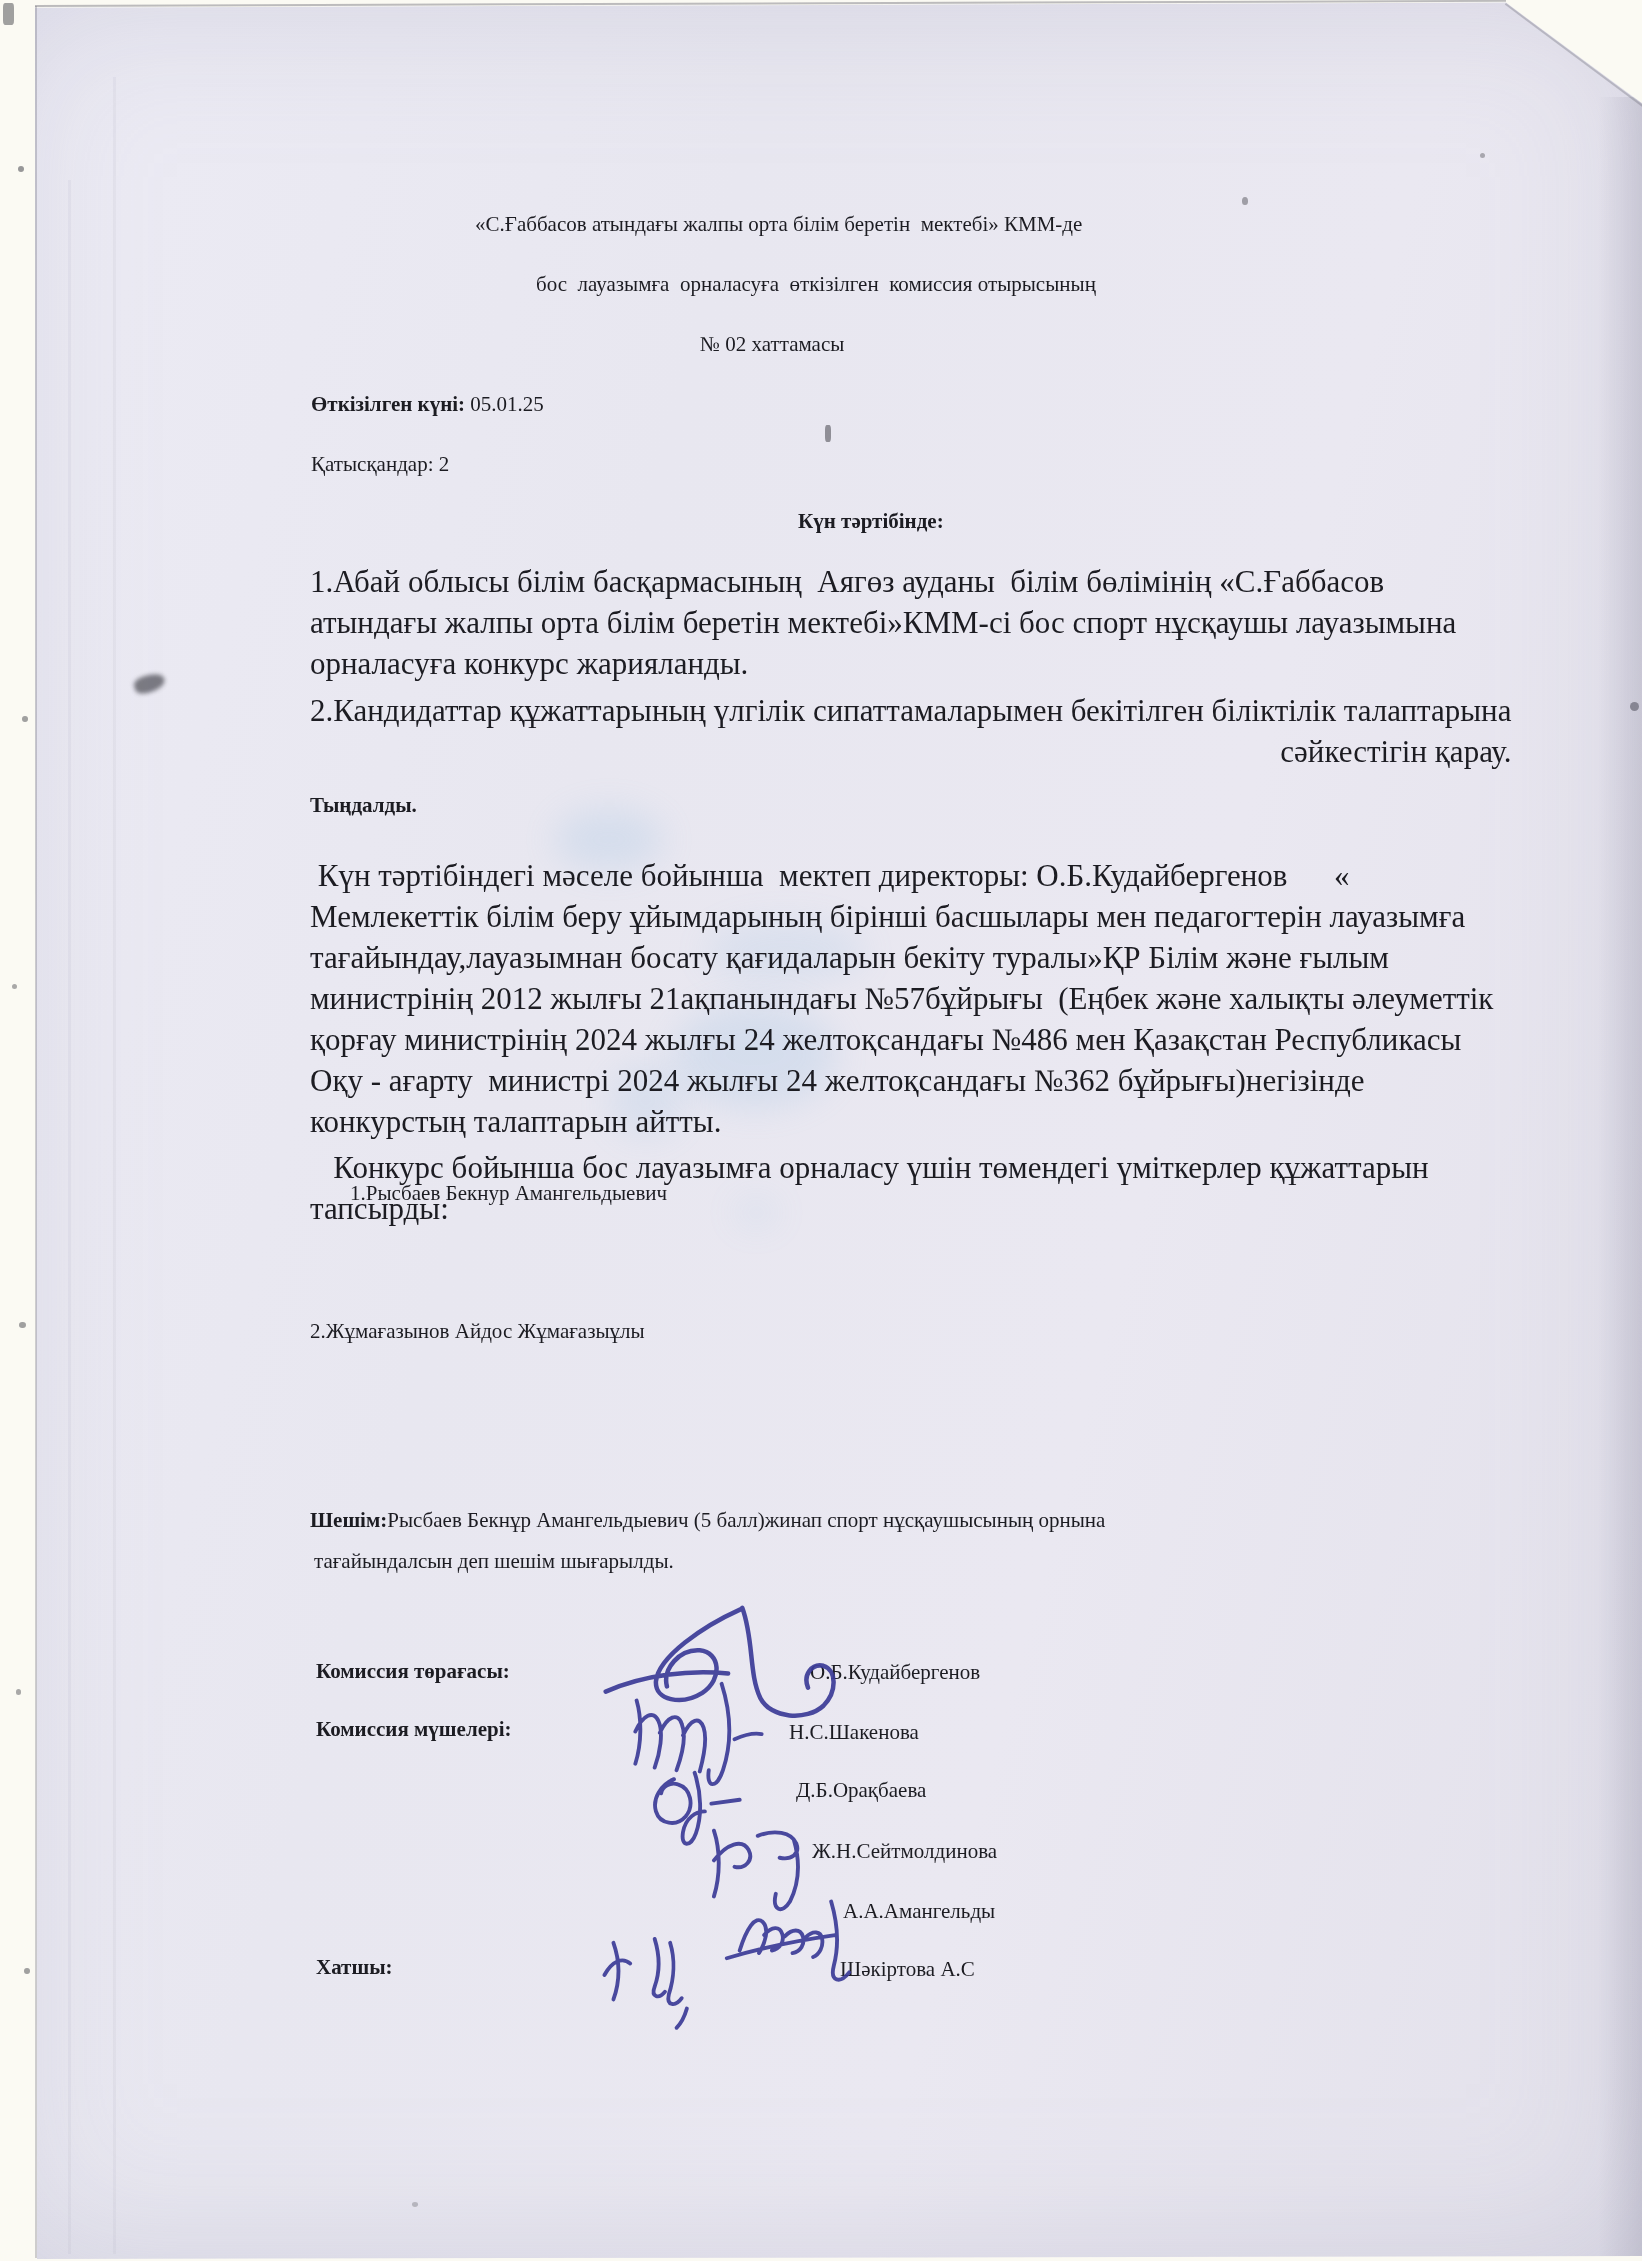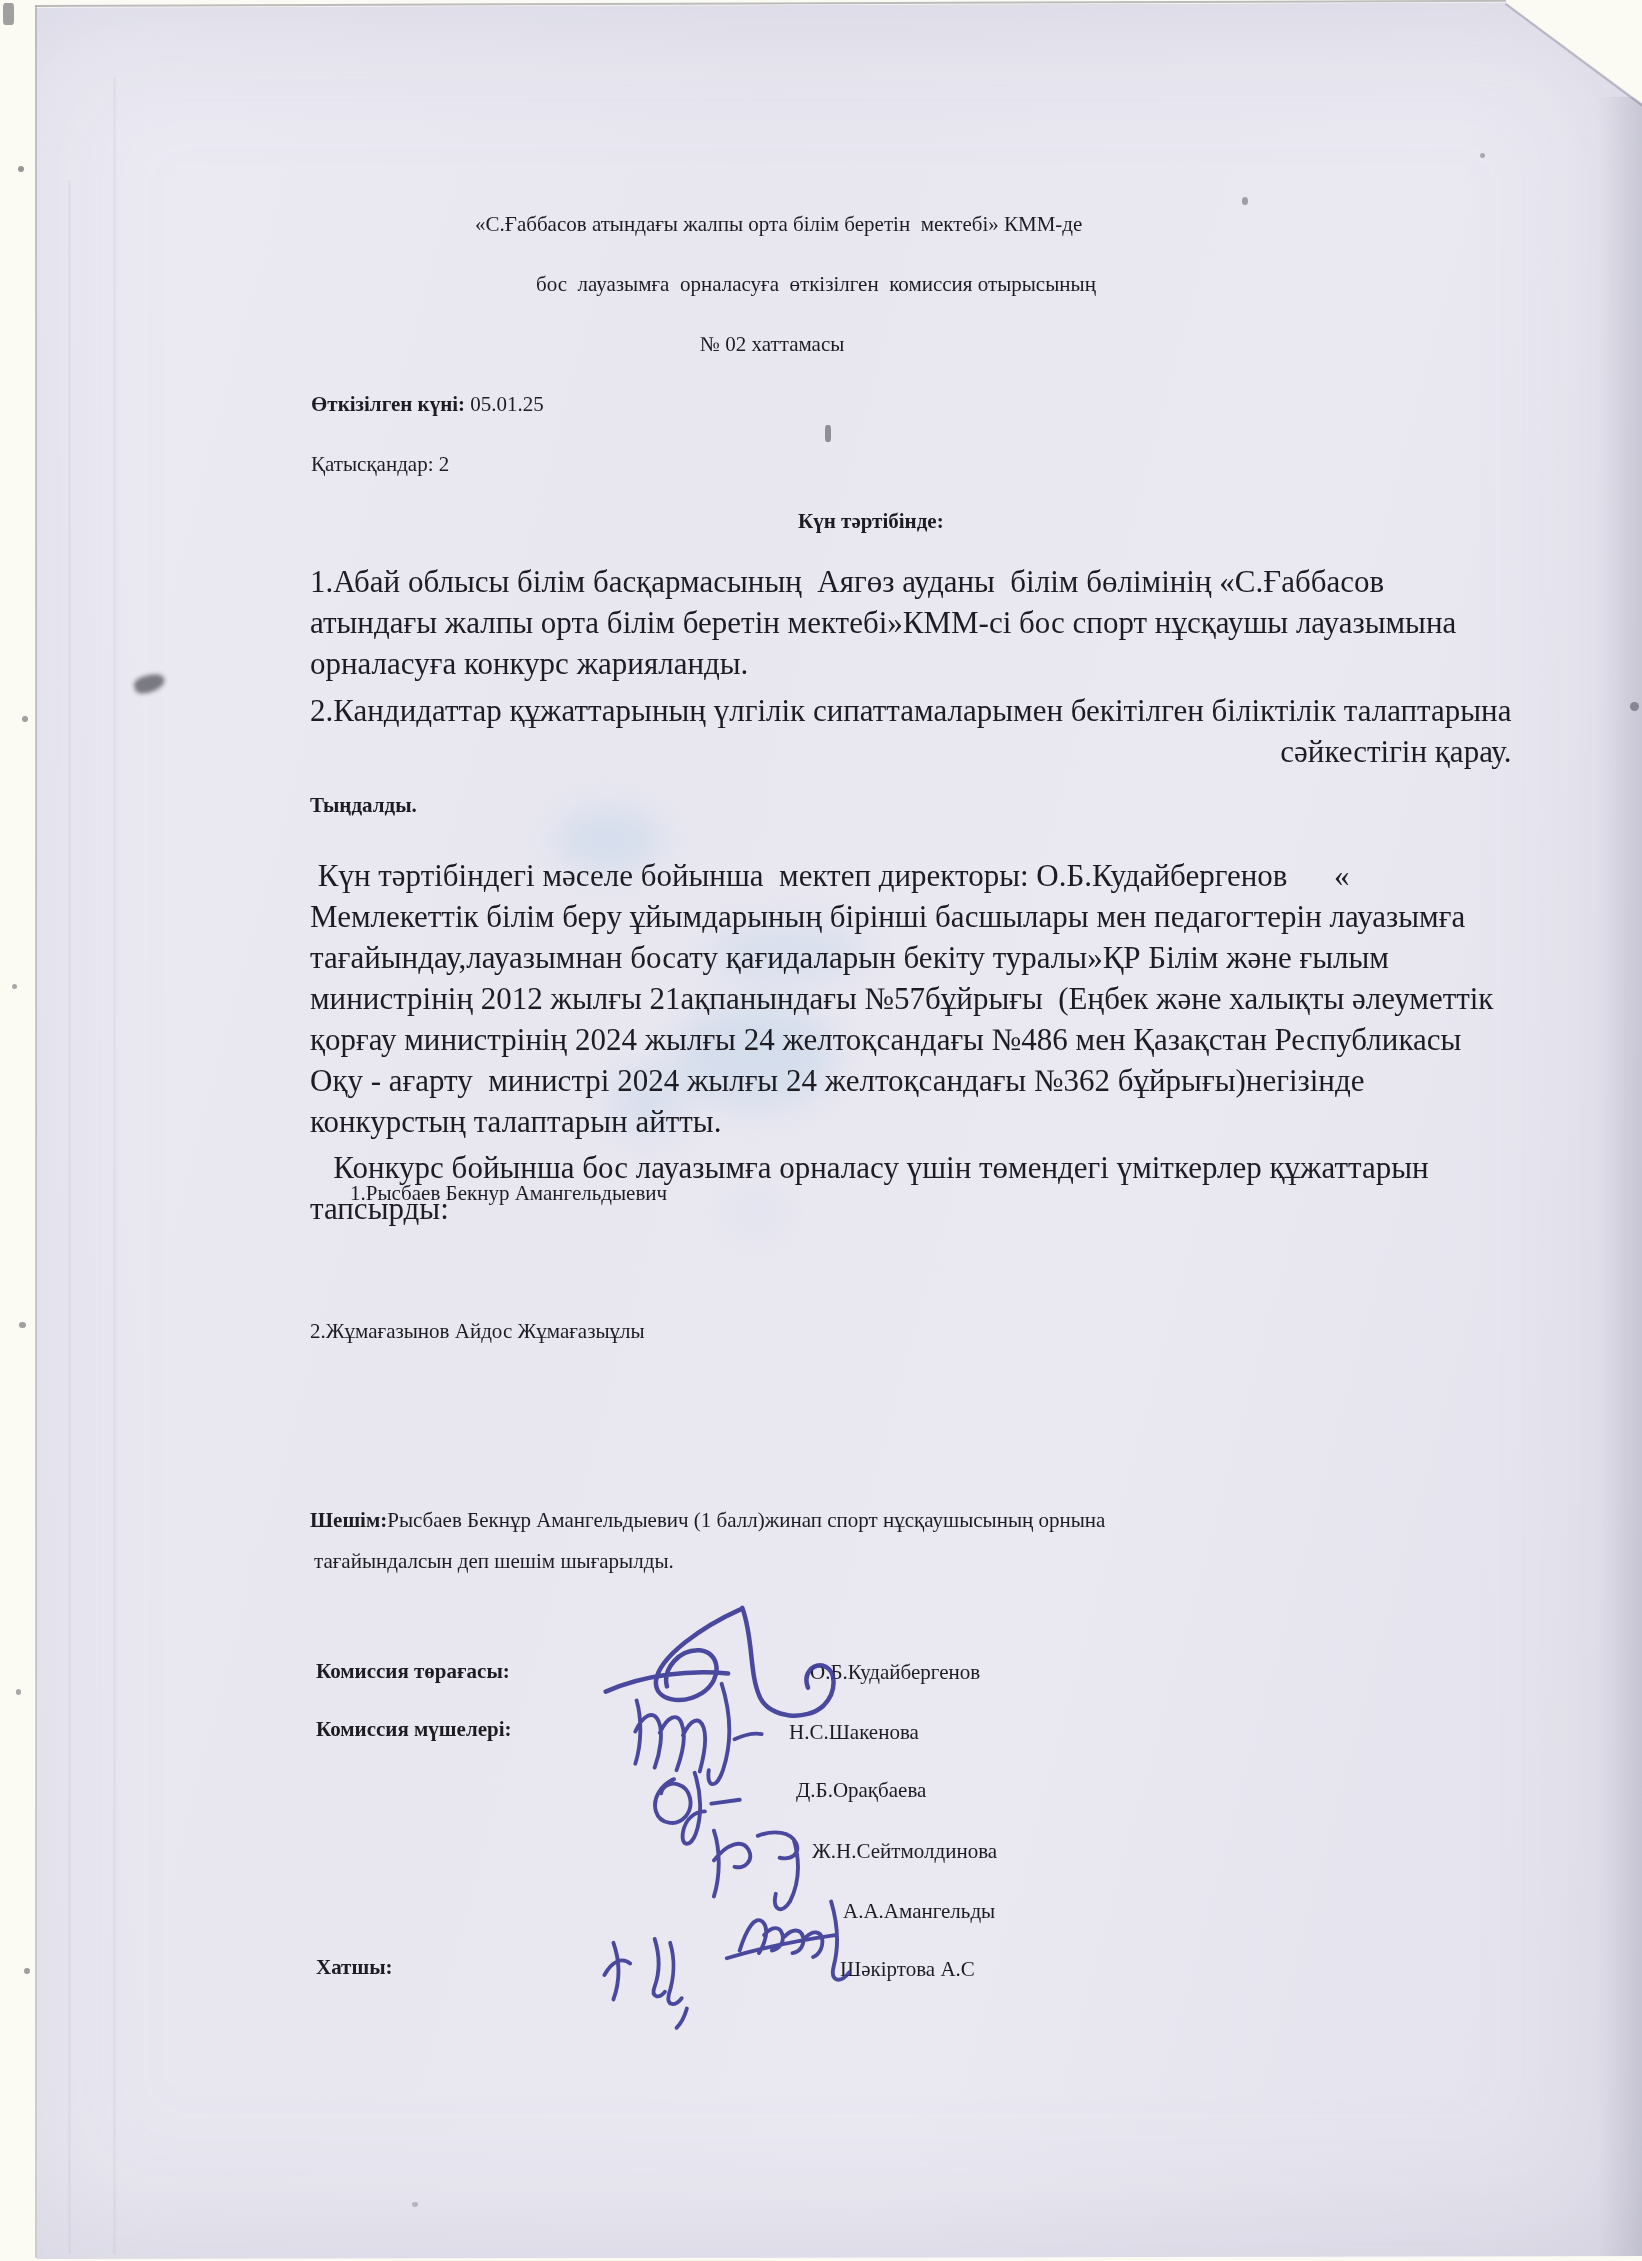--- a/index.html
+++ b/index.html
@@ -94,21 +94,21 @@
 Оқу - ағарту  министрі 2024 жылғы 24 желтоқсандағы №362 бұйрығы)негізінде
 конкурстың талаптарын айтты.</div>
 
   <div class="para" style="left:310px;top:1147px;">   Конкурс бойынша бос лауазымға орналасу үшін төмендегі үміткерлер құжаттарын
 тапсырды:</div>
 
   <div class="line" style="left:310px;top:1175px;margin-left:40px;">1.Рысбаев Бекнур Амангельдыевич</div>
   <div class="line" style="left:310px;top:1313px;">2.Жұмағазынов Айдос Жұмағазыұлы</div>
 
 
-  <div class="line" style="left:310px;top:1502px;"><span class="b">Шешім:</span><span>Рысбаев Бекнұр Амангельдыевич (1 балл)жинап спорт нұсқаушысының орнына</span></div>
+  <div class="line" style="left:310px;top:1502px;"><span class="b">Шешім:</span><span>Рысбаев Бекнұр Амангельдыевич (5 балл)жинап спорт нұсқаушысының орнына</span></div>
   <div class="line" style="left:314px;top:1543px;">тағайындалсын деп шешім шығарылды.</div>
 
   <div class="line b" style="left:316px;top:1653px;">Комиссия төрағасы:</div>
   <div class="line" style="left:810px;top:1654px;">О.Б.Кудайбергенов</div>
 
   <div class="line b" style="left:316px;top:1711px;">Комиссия мүшелері:</div>
   <div class="line" style="left:789px;top:1714px;">Н.С.Шакенова</div>
 
   <div class="line" style="left:796px;top:1772px;">Д.Б.Орақбаева</div>
   <div class="line" style="left:812px;top:1833px;">Ж.Н.Сейтмолдинова</div>

